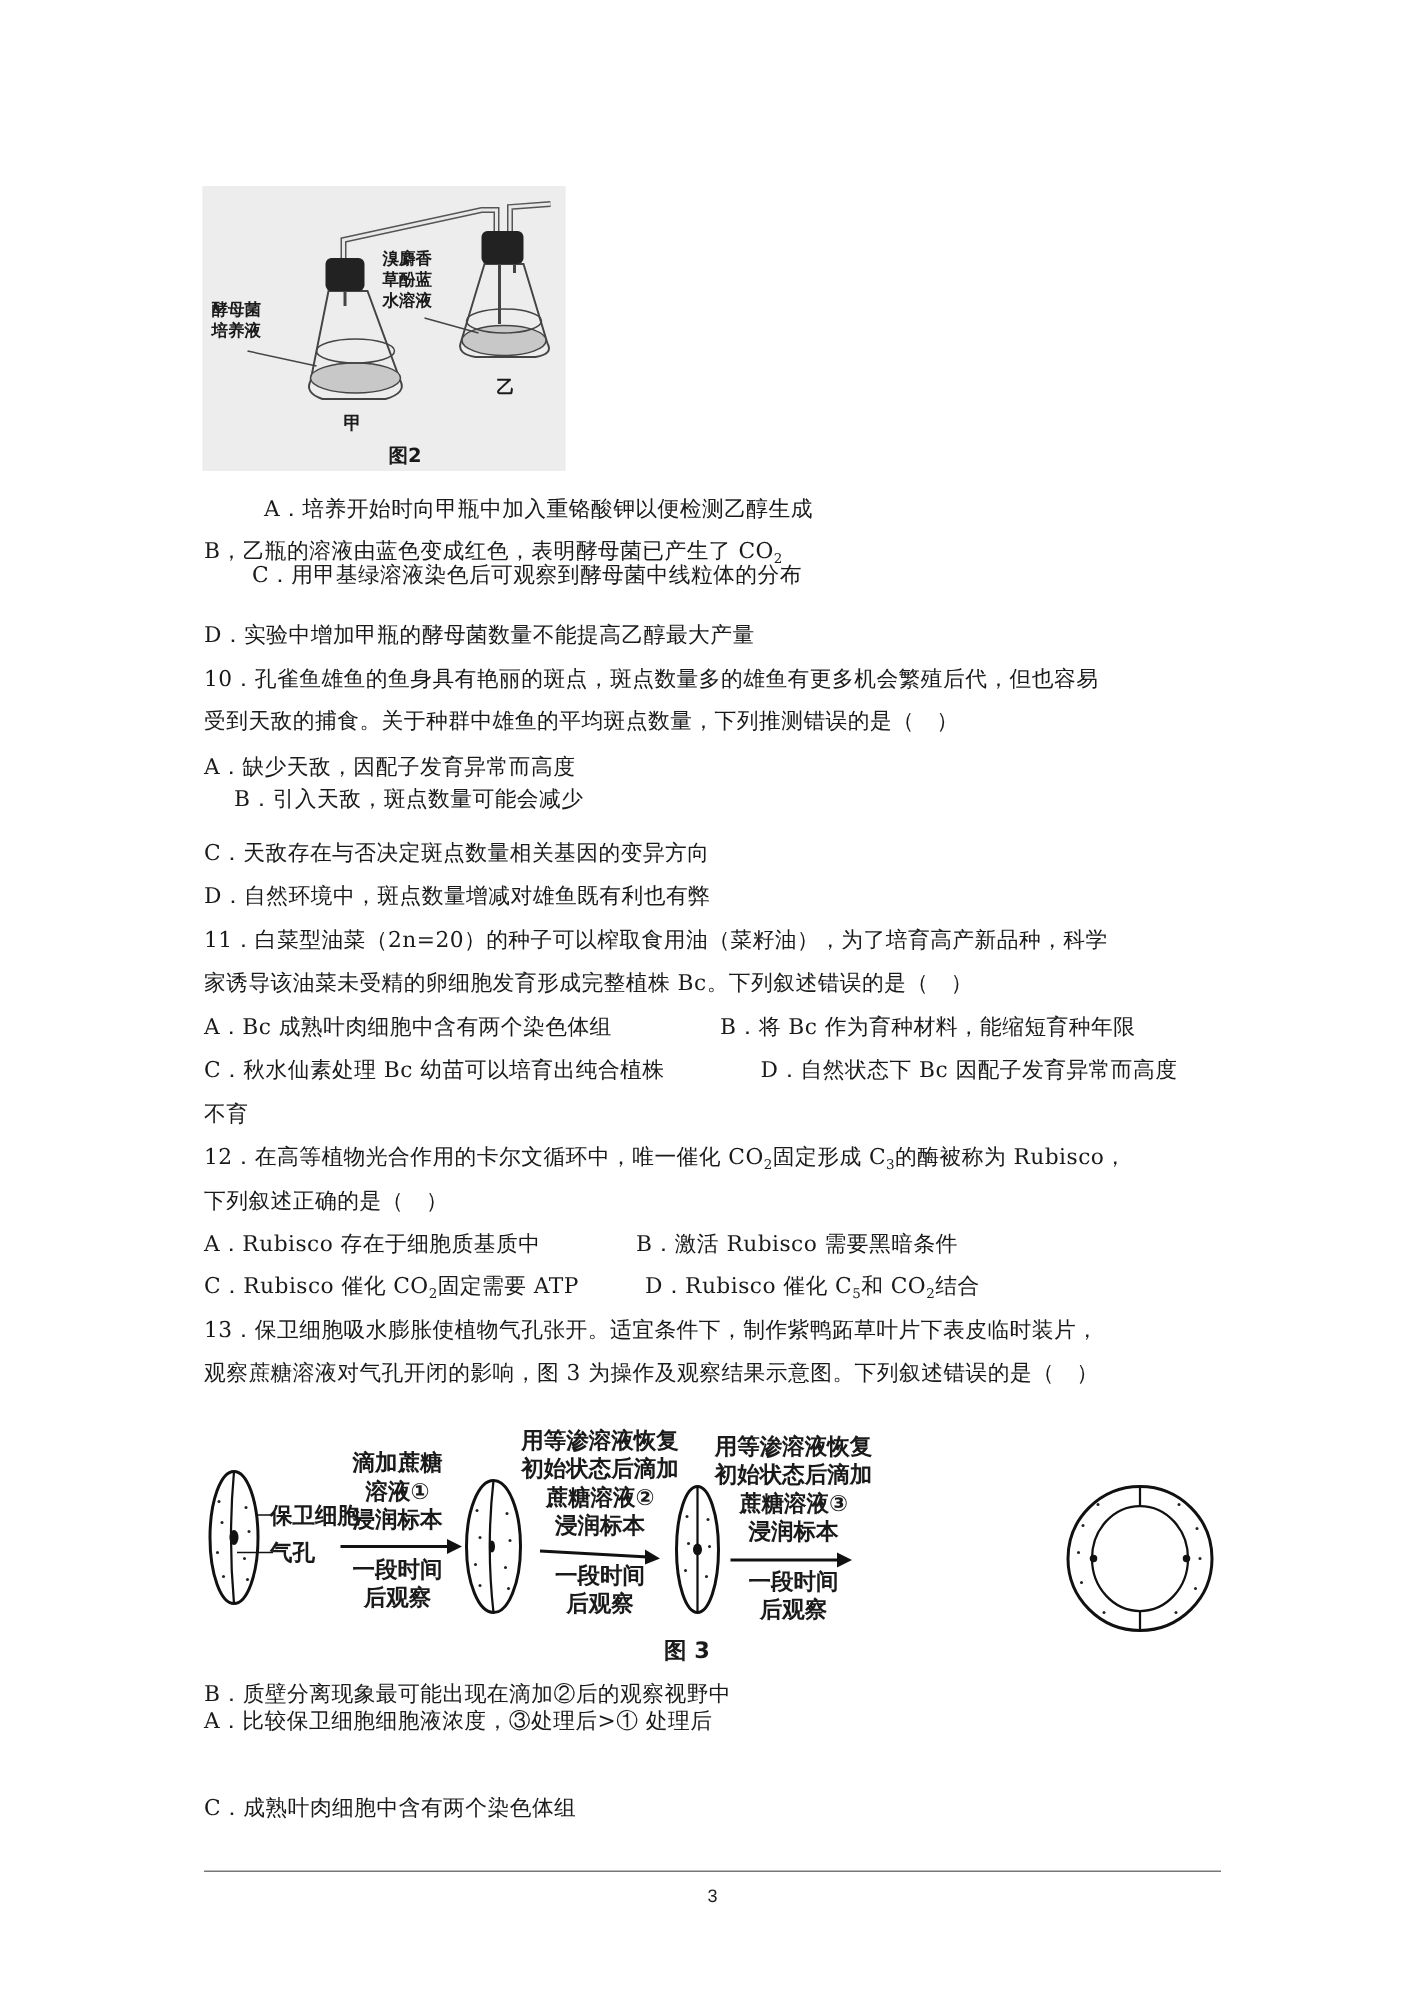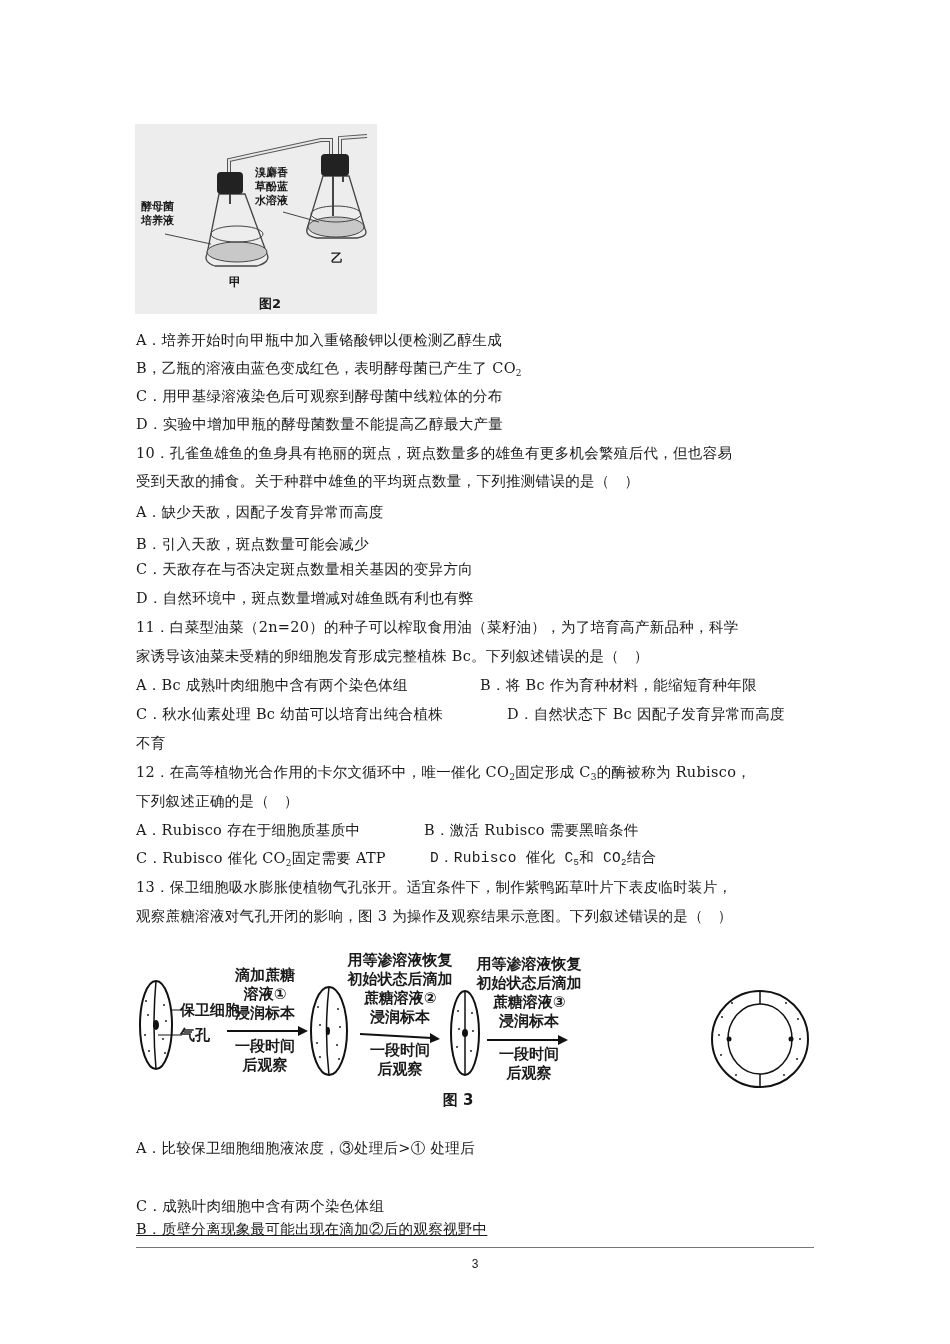--- a/index.html
+++ b/index.html
@@ -50,29 +50,29 @@
       <text class="fig-text" x="6" y="100" font-size="11">培养液</text>
       <text class="fig-text" x="120" y="52" font-size="11">溴麝香</text>
       <text class="fig-text" x="120" y="66" font-size="11">草酚蓝</text>
       <text class="fig-text" x="120" y="80" font-size="11">水溶液</text>
       <text class="fig-text" x="94" y="162" font-size="12" font-weight="normal">甲</text>
       <text class="fig-text" x="196" y="138" font-size="12" font-weight="normal">乙</text>
       <text class="fig-text" x="124" y="184" font-size="13" font-weight="normal">图2</text>
     </svg>
   </div>
 
-  <div class="line" style="top:330px;">A．培养开始时向甲瓶中加入重铬酸钾以便检测乙醇生成</div>
+  <div class="line" style="top:330px;margin-left:40px;">A．培养开始时向甲瓶中加入重铬酸钾以便检测乙醇生成</div>
   <div class="line" style="top:358px;"><span>B，乙瓶的溶液由蓝色变成红色，表明酵母菌已产生了 CO</span><sub>2</sub></div>
-  <div class="line" style="top:386px;">C．用甲基绿溶液染色后可观察到酵母菌中线粒体的分布</div>
+  <div class="line" style="top:374px;margin-left:32px;">C．用甲基绿溶液染色后可观察到酵母菌中线粒体的分布</div>
   <div class="line" style="top:414px;">D．实验中增加甲瓶的酵母菌数量不能提高乙醇最大产量</div>
 
   <div class="line" style="top:443px;">10．孔雀鱼雄鱼的鱼身具有艳丽的斑点，斑点数量多的雄鱼有更多机会繁殖后代，但也容易</div>
   <div class="line" style="top:471px;">受到天敌的捕食。关于种群中雄鱼的平均斑点数量，下列推测错误的是（　）</div>
   <div class="line" style="top:502px;">A．缺少天敌，因配子发育异常而高度</div>
-  <div class="line" style="top:534px;">B．引入天敌，斑点数量可能会减少</div>
+  <div class="line" style="top:523px;margin-left:20px;">B．引入天敌，斑点数量可能会减少</div>
   <div class="line" style="top:559px;">C．天敌存在与否决定斑点数量相关基因的变异方向</div>
   <div class="line" style="top:588px;">D．自然环境中，斑点数量增减对雄鱼既有利也有弊</div>
 
   <div class="line" style="top:617px;">11．白菜型油菜（2n=20）的种子可以榨取食用油（菜籽油），为了培育高产新品种，科学</div>
   <div class="line" style="top:646px;">家诱导该油菜未受精的卵细胞发育形成完整植株 Bc。下列叙述错误的是（　）</div>
   <div class="line" style="top:675px;text-align:center;">
     <span>A．Bc 成熟叶肉细胞中含有两个染色体组</span>
     <span class="col2" style="left:344px;">B．将 Bc 作为育种材料，能缩短育种年限</span>
   </div>
   <div class="line" style="top:704px;">
@@ -82,21 +82,21 @@
   <div class="line" style="top:733px;">不育</div>
 
   <div class="line" style="top:762px;"><span>12．在高等植物光合作用的卡尔文循环中，唯一催化 CO</span><sub>2</sub><span>固定形成 C</span><sub>3</sub><span>的酶被称为 Rubisco，</span></div>
   <div class="line" style="top:791px;">下列叙述正确的是（　）</div>
   <div class="line" style="top:820px;">
     <span>A．Rubisco 存在于细胞质基质中</span>
     <span class="col2" style="left:288px;">B．激活 Rubisco 需要黑暗条件</span>
   </div>
   <div class="line" style="top:848px;">
     <span><span>C．Rubisco 催化 CO</span><sub>2</sub><span>固定需要 ATP</span></span>
-    <span class="col2" style="left:294px;font-family:Liberation Mono, monospace;"><span>D．Rubisco 催化 C</span><sub>5</sub><span>和 CO</span><sub>2</sub><span>结合</span></span>
+    <span class="col2" style="left:294px;"><span>D．Rubisco 催化 C</span><sub>5</sub><span>和 CO</span><sub>2</sub><span>结合</span></span>
   </div>
 
   <div class="line" style="top:877px;">13．保卫细胞吸水膨胀使植物气孔张开。适宜条件下，制作紫鸭跖草叶片下表皮临时装片，</div>
   <div class="line" style="top:906px;">观察蔗糖溶液对气孔开闭的影响，图 3 为操作及观察结果示意图。下列叙述错误的是（　）</div>
 
   <div class="fig3">
     <svg width="680" height="180" viewBox="0 0 680 180">
 
       <ellipse cx="24" cy="90" rx="16" ry="44" fill="none" stroke="#111" stroke-width="2"></ellipse>
       <path d="M24 46 Q20 90 24 134" fill="none" stroke="#111" stroke-width="1.5"></path>
@@ -185,18 +185,18 @@
           <circle cx="665" cy="124" r="1"></circle>
           <circle cx="654" cy="68" r="1"></circle>
           <circle cx="652" cy="140" r="1"></circle>
         </g>
 
       <text class="fig-text" x="326" y="170" font-size="15" font-weight="normal" text-anchor="middle">图 3</text>
     </svg>
   </div>
 
   <div class="line" style="top:1138px;">A．比较保卫细胞细胞液浓度，③处理后&gt;① 处理后</div>
-  <div class="line" style="top:1219px;text-decoration:underline;">B．质壁分离现象最可能出现在滴加②后的观察视野中</div>
+  <div class="line" style="top:1120px;">B．质壁分离现象最可能出现在滴加②后的观察视野中</div>
   <div class="line" style="top:1196px;">C．成熟叶肉细胞中含有两个染色体组</div>
 
   <div class="rule"></div>
   <div class="pagenum">3</div>
 </div>
 
 </body></html>

